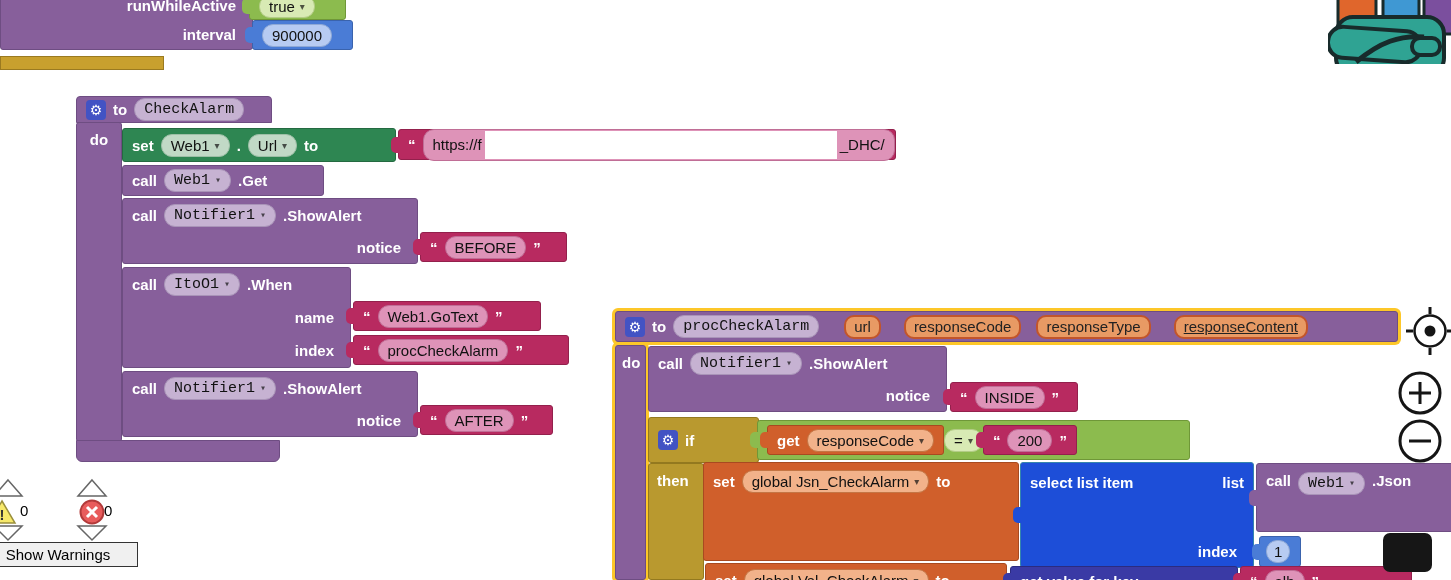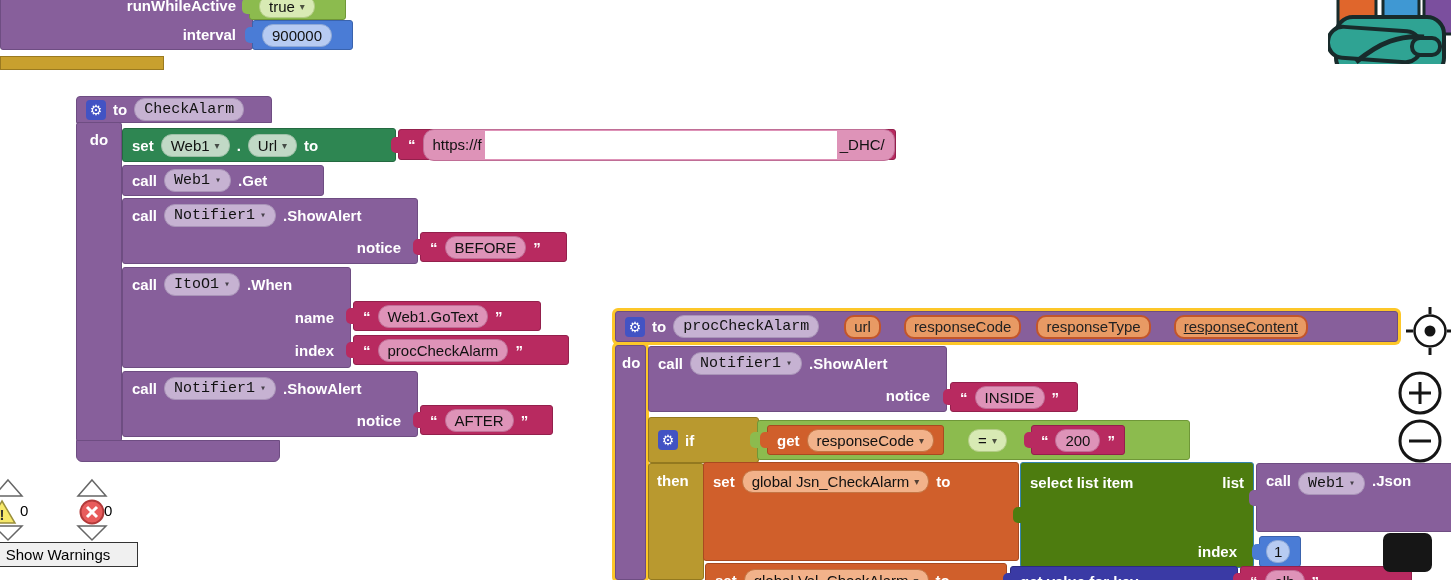--- a/index.html
+++ b/index.html
@@ -26,21 +26,21 @@
   .p-pink{background:#de93b8;border:1px solid #c06e96;}
   .c-blue{background:#4a7cd6;border:1px solid #3a63ad;align-items:center;}
   .p-skyblue{background:#b7cbf2;border:1px solid #8fa9d6;}
   .c-gold{background:#b9992f;border:1px solid #93791f;}
   .c-lgreen{background:#8cbb4e;border:1px solid #6f9738;}
   .p-lime{background:#d8eab4;border:1px solid #b3cc86;}
   .c-orange{background:#d05f2b;border:1px solid #a84a20;}
   .p-peach{background:#f2b28a;border:1px solid #c47544;}
   .p-param{background:#e89a64;border:2px solid #c2552a;color:#222;border-radius:10px;
            padding:0 8px;font-weight:normal;font-size:15px;line-height:20px;}
-  .c-cyan{background:#4d7c0f;border:1px solid #3484ad;}
+  .c-cyan{background:#1d4ed8;border:1px solid #3484ad;}
   .c-navy{background:#3a3aa5;border:1px solid #2b2b80;}
   .hl{box-shadow:0 0 0 3px #fdc729;}
   .gear{width:20px;height:20px;flex:0 0 20px;background:#4253c4;border-radius:4px;color:#fff;
         font-size:14px;line-height:20px;text-align:center;font-weight:normal;
         font-family:"DejaVu Sans",sans-serif;}
   .plug::before{content:"";position:absolute;left:-8px;top:50%;transform:translateY(-50%);
         width:10px;height:16px;border-radius:5px 0 0 5px;background:inherit;}
   .redact{position:relative;width:352px;height:28px;background:#fff;margin:0 -2px;flex:0 0 auto;}
   .count{position:absolute;font-size:15px;color:#000;font-weight:normal;}
   #show-warnings{position:absolute;left:-22px;top:542px;width:158px;height:23px;background:#f0f0f0;
@@ -198,21 +198,21 @@
   </div>
 
   <div class="blk c-gold" style="left:648px;top:417px;width:111px;height:46px;">
     <span class="gear">⚙</span>
     <span>if</span>
   </div>
   <div class="blk c-gold" style="left:648px;top:463px;width:56px;height:117px;align-items:flex-start;padding:8px 11px 0 8px;">
     <span>then</span>
   </div>
 
-  <div class="blk c-lgreen plug" style="left:757px;top:420px;width:433px;height:40px;gap:24px;">
+  <div class="blk c-lgreen plug" style="left:757px;top:420px;width:433px;height:40px;gap:0;">
     <span class="blk c-orange plug" style="position:relative;left:0;top:0;height:30px;">
       <span>get</span>
       <span class="pill p-peach">
         <span>responseCode</span>
         <span class="arr">▾</span>
       </span>
     </span>
     <span class="pill p-lime">
       <span>=</span>
       <span class="arr">▾</span>

